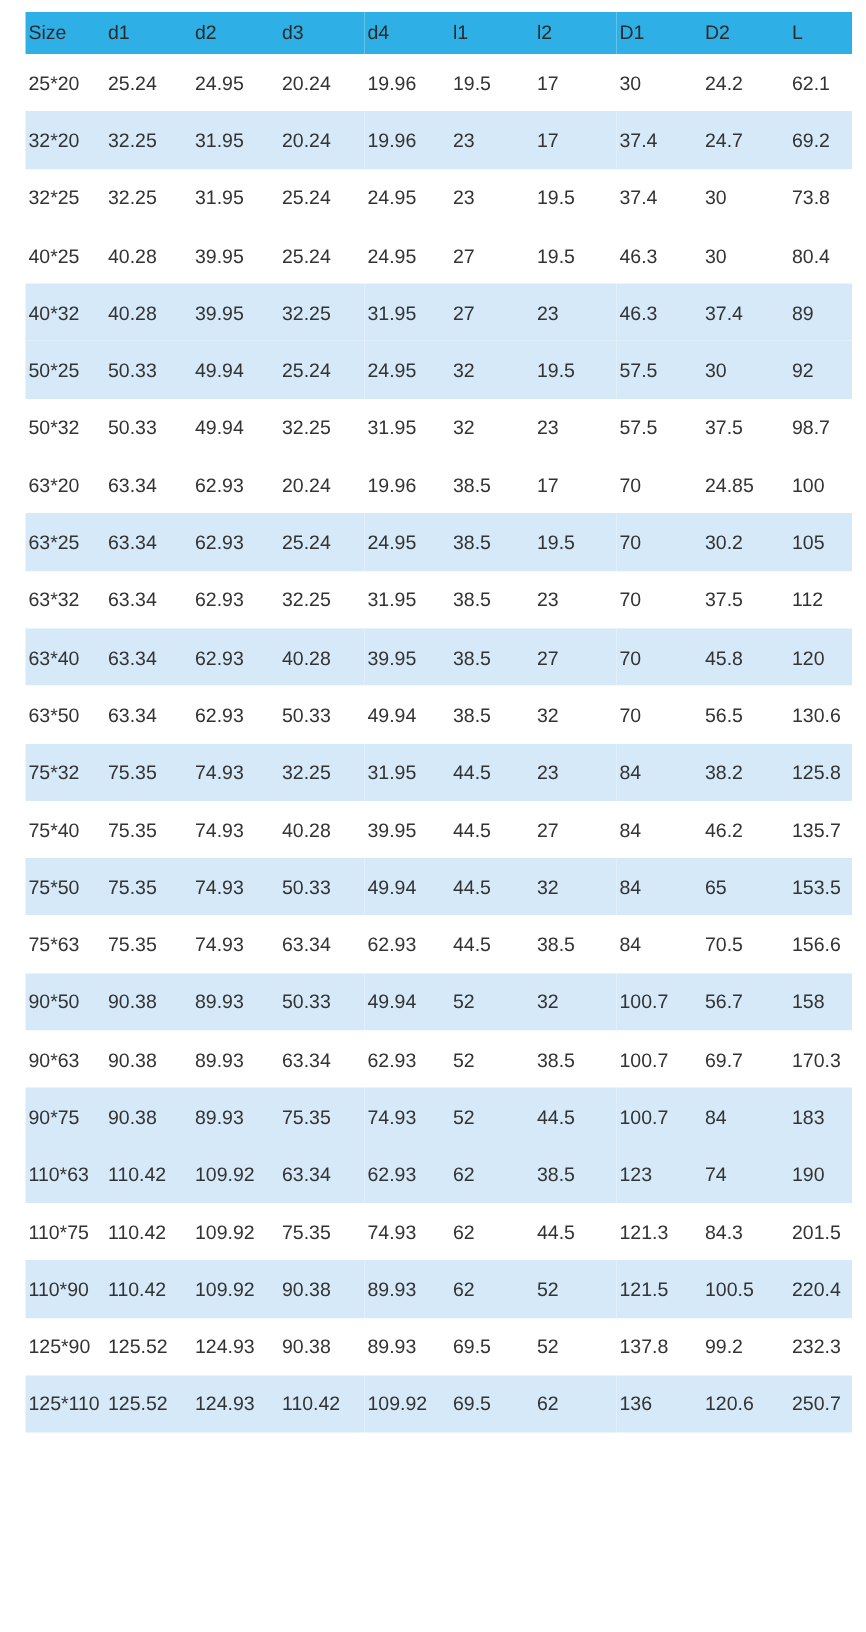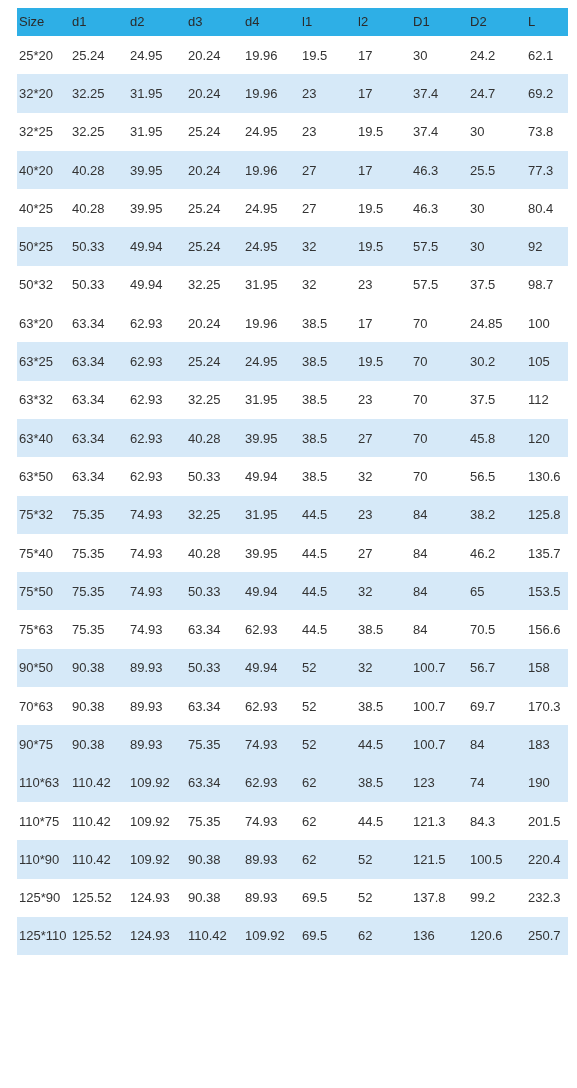--- a/index.html
+++ b/index.html
@@ -127,45 +127,45 @@
           <td>32.25</td>
           <td>31.95</td>
           <td>25.24</td>
           <td>24.95</td>
           <td>23</td>
           <td>19.5</td>
           <td>37.4</td>
           <td>30</td>
           <td>73.8</td>
         </tr>
-        <tr class="alt">
-          <td>40*20</td>
-          <td>40.28</td>
-          <td>39.95</td>
-          <td>20.24</td>
-          <td>19.96</td>
-          <td>27</td>
-          <td>17</td>
-          <td>46.3</td>
-          <td>25.5</td>
-          <td>77.3</td>
-        </tr>
         <tr>
           <td>40*25</td>
           <td>40.28</td>
           <td>39.95</td>
           <td>25.24</td>
           <td>24.95</td>
           <td>27</td>
           <td>19.5</td>
           <td>46.3</td>
           <td>30</td>
           <td>80.4</td>
         </tr>
         <tr class="alt">
+          <td>40*32</td>
+          <td>40.28</td>
+          <td>39.95</td>
+          <td>32.25</td>
+          <td>31.95</td>
+          <td>27</td>
+          <td>23</td>
+          <td>46.3</td>
+          <td>37.4</td>
+          <td>89</td>
+        </tr>
+        <tr class="alt">
           <td>50*25</td>
           <td>50.33</td>
           <td>49.94</td>
           <td>25.24</td>
           <td>24.95</td>
           <td>32</td>
           <td>19.5</td>
           <td>57.5</td>
           <td>30</td>
           <td>92</td>
@@ -296,21 +296,21 @@
           <td>89.93</td>
           <td>50.33</td>
           <td>49.94</td>
           <td>52</td>
           <td>32</td>
           <td>100.7</td>
           <td>56.7</td>
           <td>158</td>
         </tr>
         <tr>
-          <td>70*63</td>
+          <td>90*63</td>
           <td>90.38</td>
           <td>89.93</td>
           <td>63.34</td>
           <td>62.93</td>
           <td>52</td>
           <td>38.5</td>
           <td>100.7</td>
           <td>69.7</td>
           <td>170.3</td>
         </tr>

